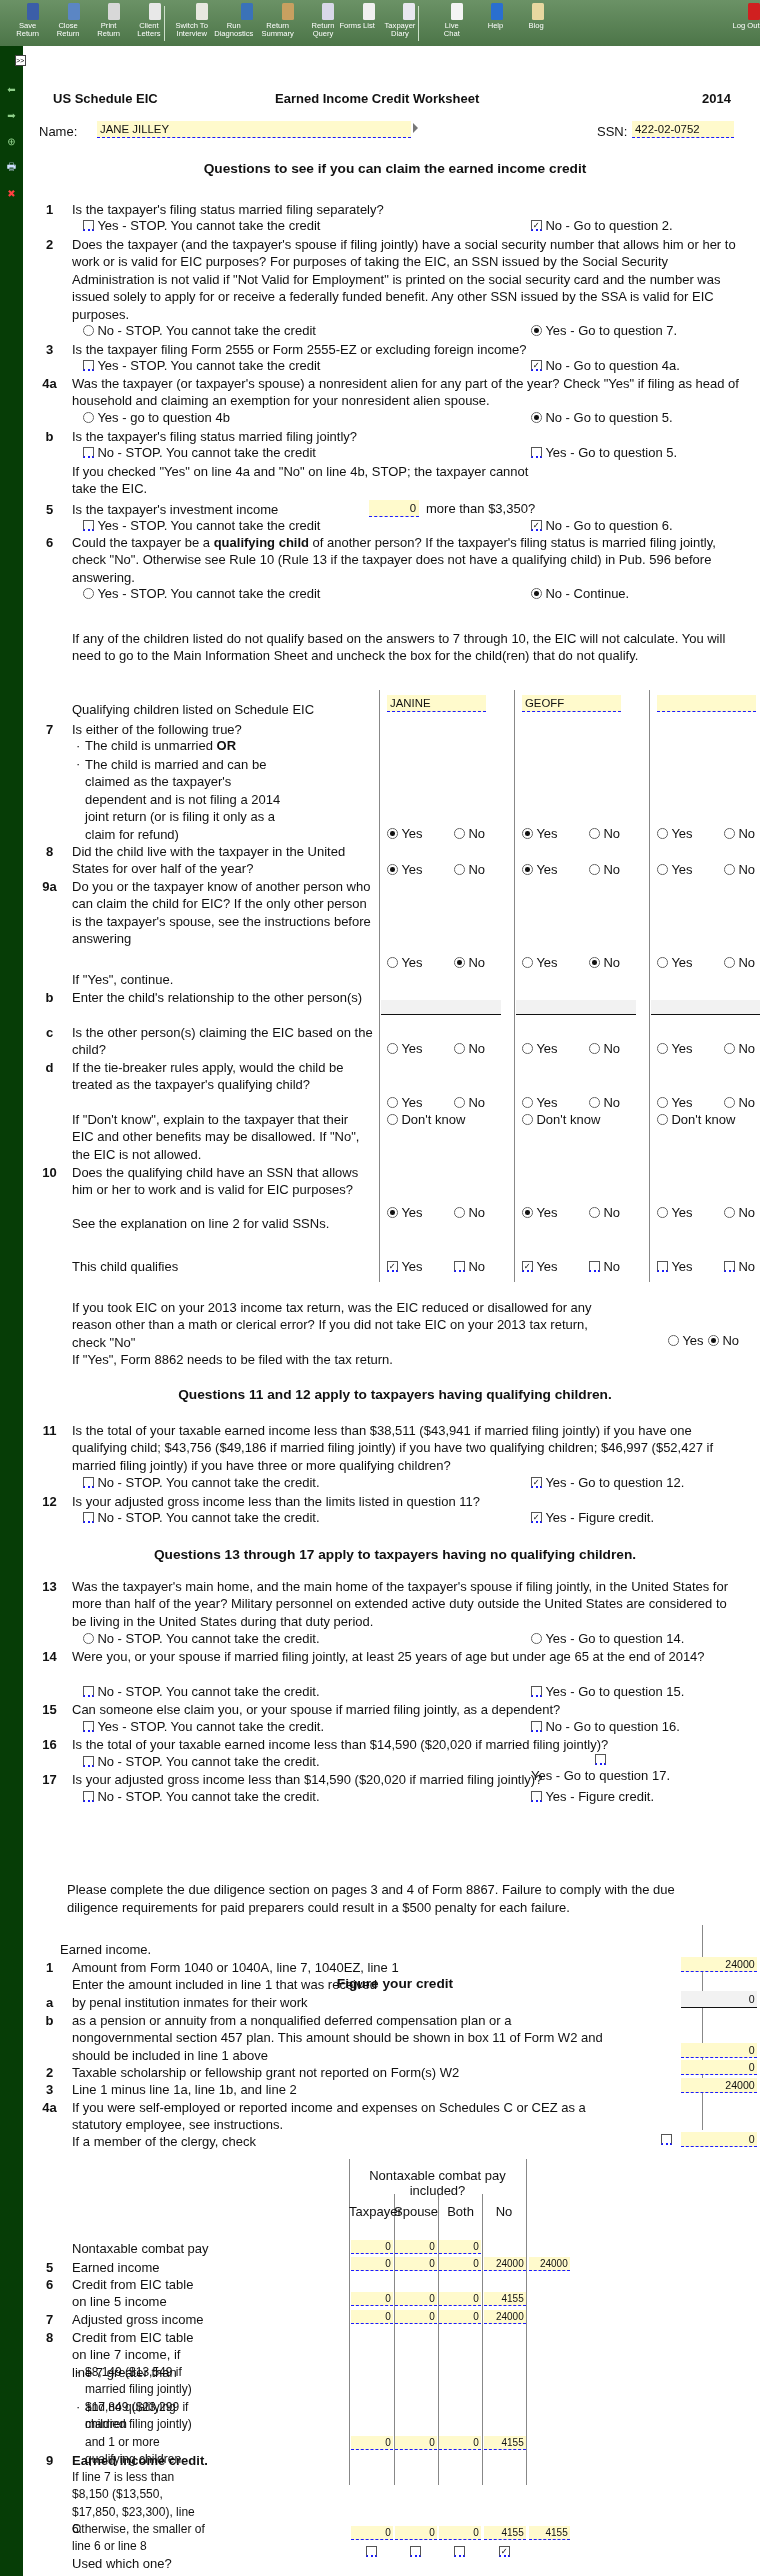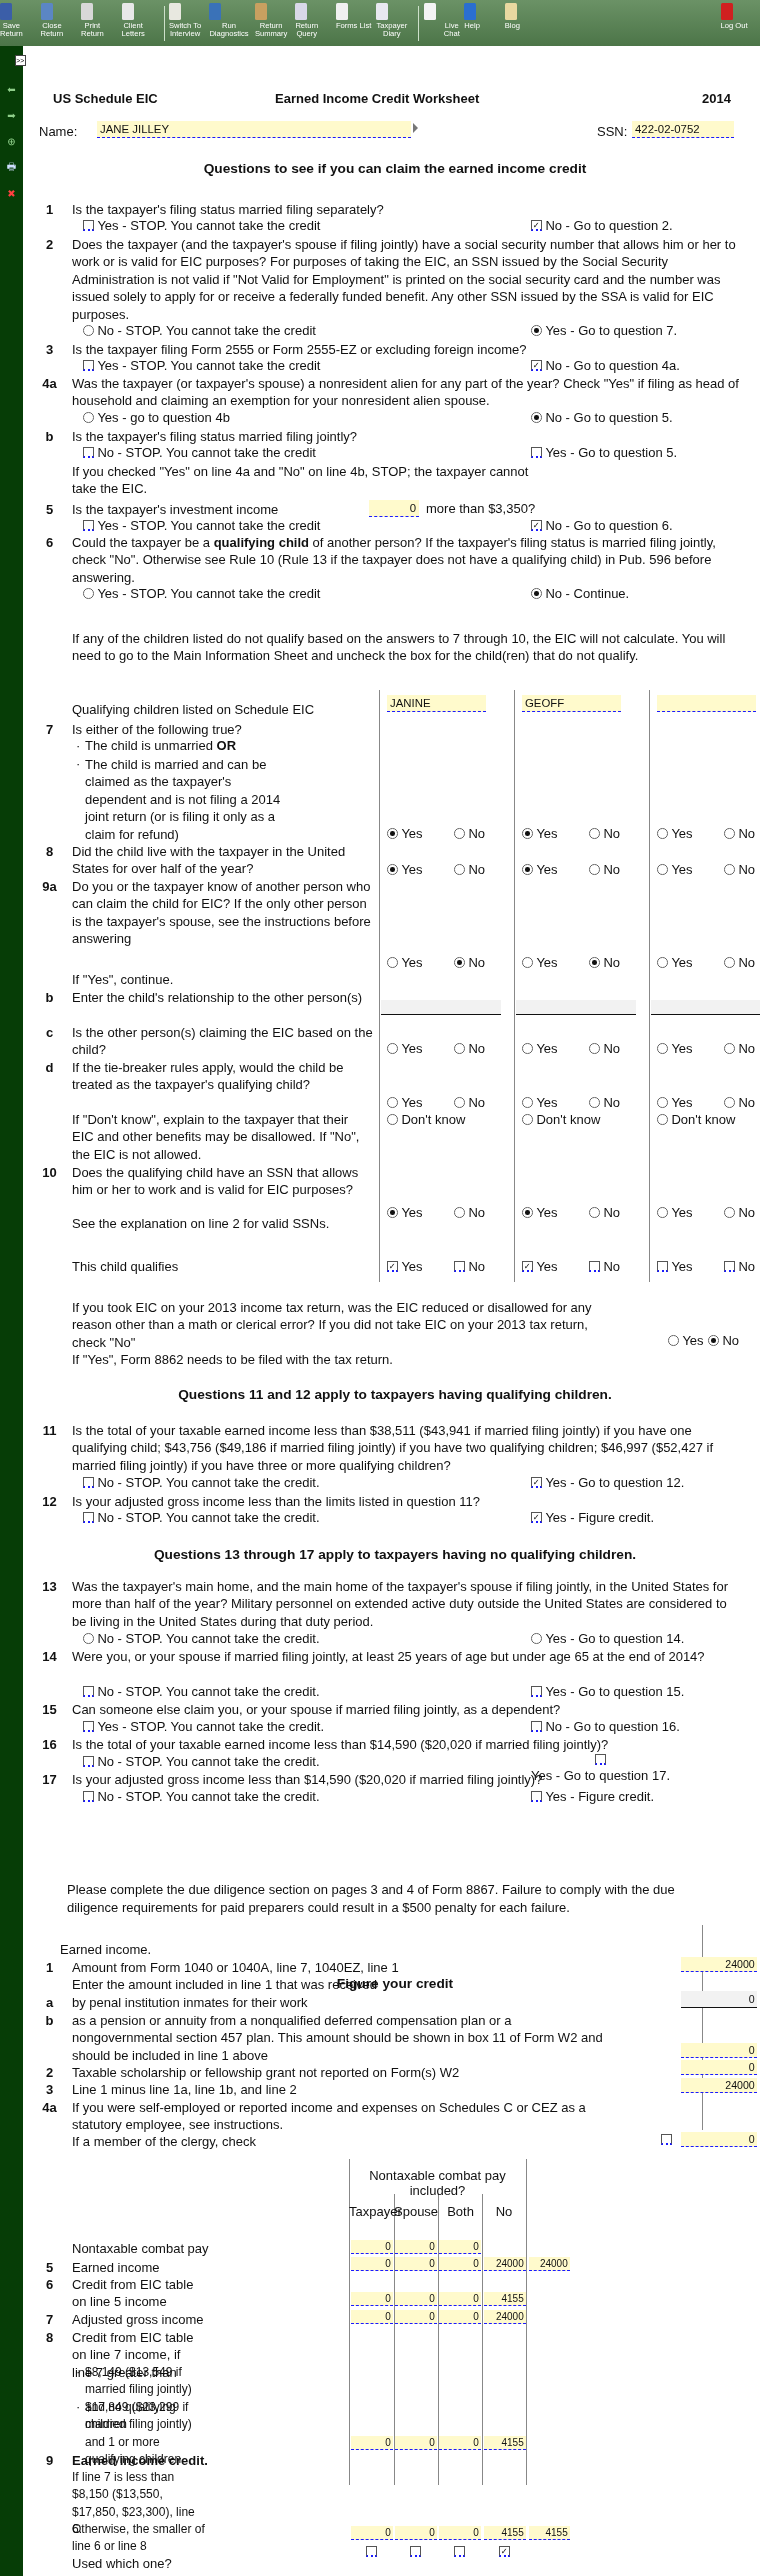--- a/index.html
+++ b/index.html
@@ -2,21 +2,21 @@
 <html style="font-size:12px"><head>
 <meta charset="utf-8">
 <style>
   * { box-sizing: border-box; margin: 0; padding: 0; }
   html, body { width: 761px; height: 2576px; background: #fff; overflow: hidden; }
   body { font-family: "Liberation Sans", sans-serif; font-size: 13px; color: #111; position: relative; }
 
   
   .toolbar { position: absolute; left: 0; top: 0; width: 761px; height: 46px;
     background: linear-gradient(#6b9266, #4c7548); display: flex; align-items: flex-start; padding-top: 3px; }
-  .tb-btn { width: 38px; display: flex; flex-direction: column; align-items: flex-start; color: #fff;
+  .tb-btn { width: 38px; display: flex; flex-direction: column; align-items: flex-end; color: #fff;
     font-size: 7.6px; line-height: 8.3px; text-align: center; cursor: pointer; margin-right: 1.5px; }
   .tb-btn .ic { width: 12px; height: 16.7px; margin-bottom: 2.3px; border-radius: 1.5px; }
   .tb-sep { width: 0.8px; height: 35px; background: #cde0ca; margin: 3px 4.6px 0 1.5px; }
   .tb-spacer { flex: 1; }
   .rail-body { position: absolute; left: 0; top: 46px; width: 23px; height: 2530px; background: #063d06; }
   .abs { position: absolute; }
   .yfield { background: #fffacc; border-bottom: 1.5px dashed #1a1aff; height: 16.7px; font-size: 11.4px; padding: 1.5px 3px; color: #111; }
   .yfield.r { text-align: right; }
   .center-title { position: absolute; left: 30px; width: 730px; text-align: center; font-weight: bold; font-size: 13.7px; }
 

